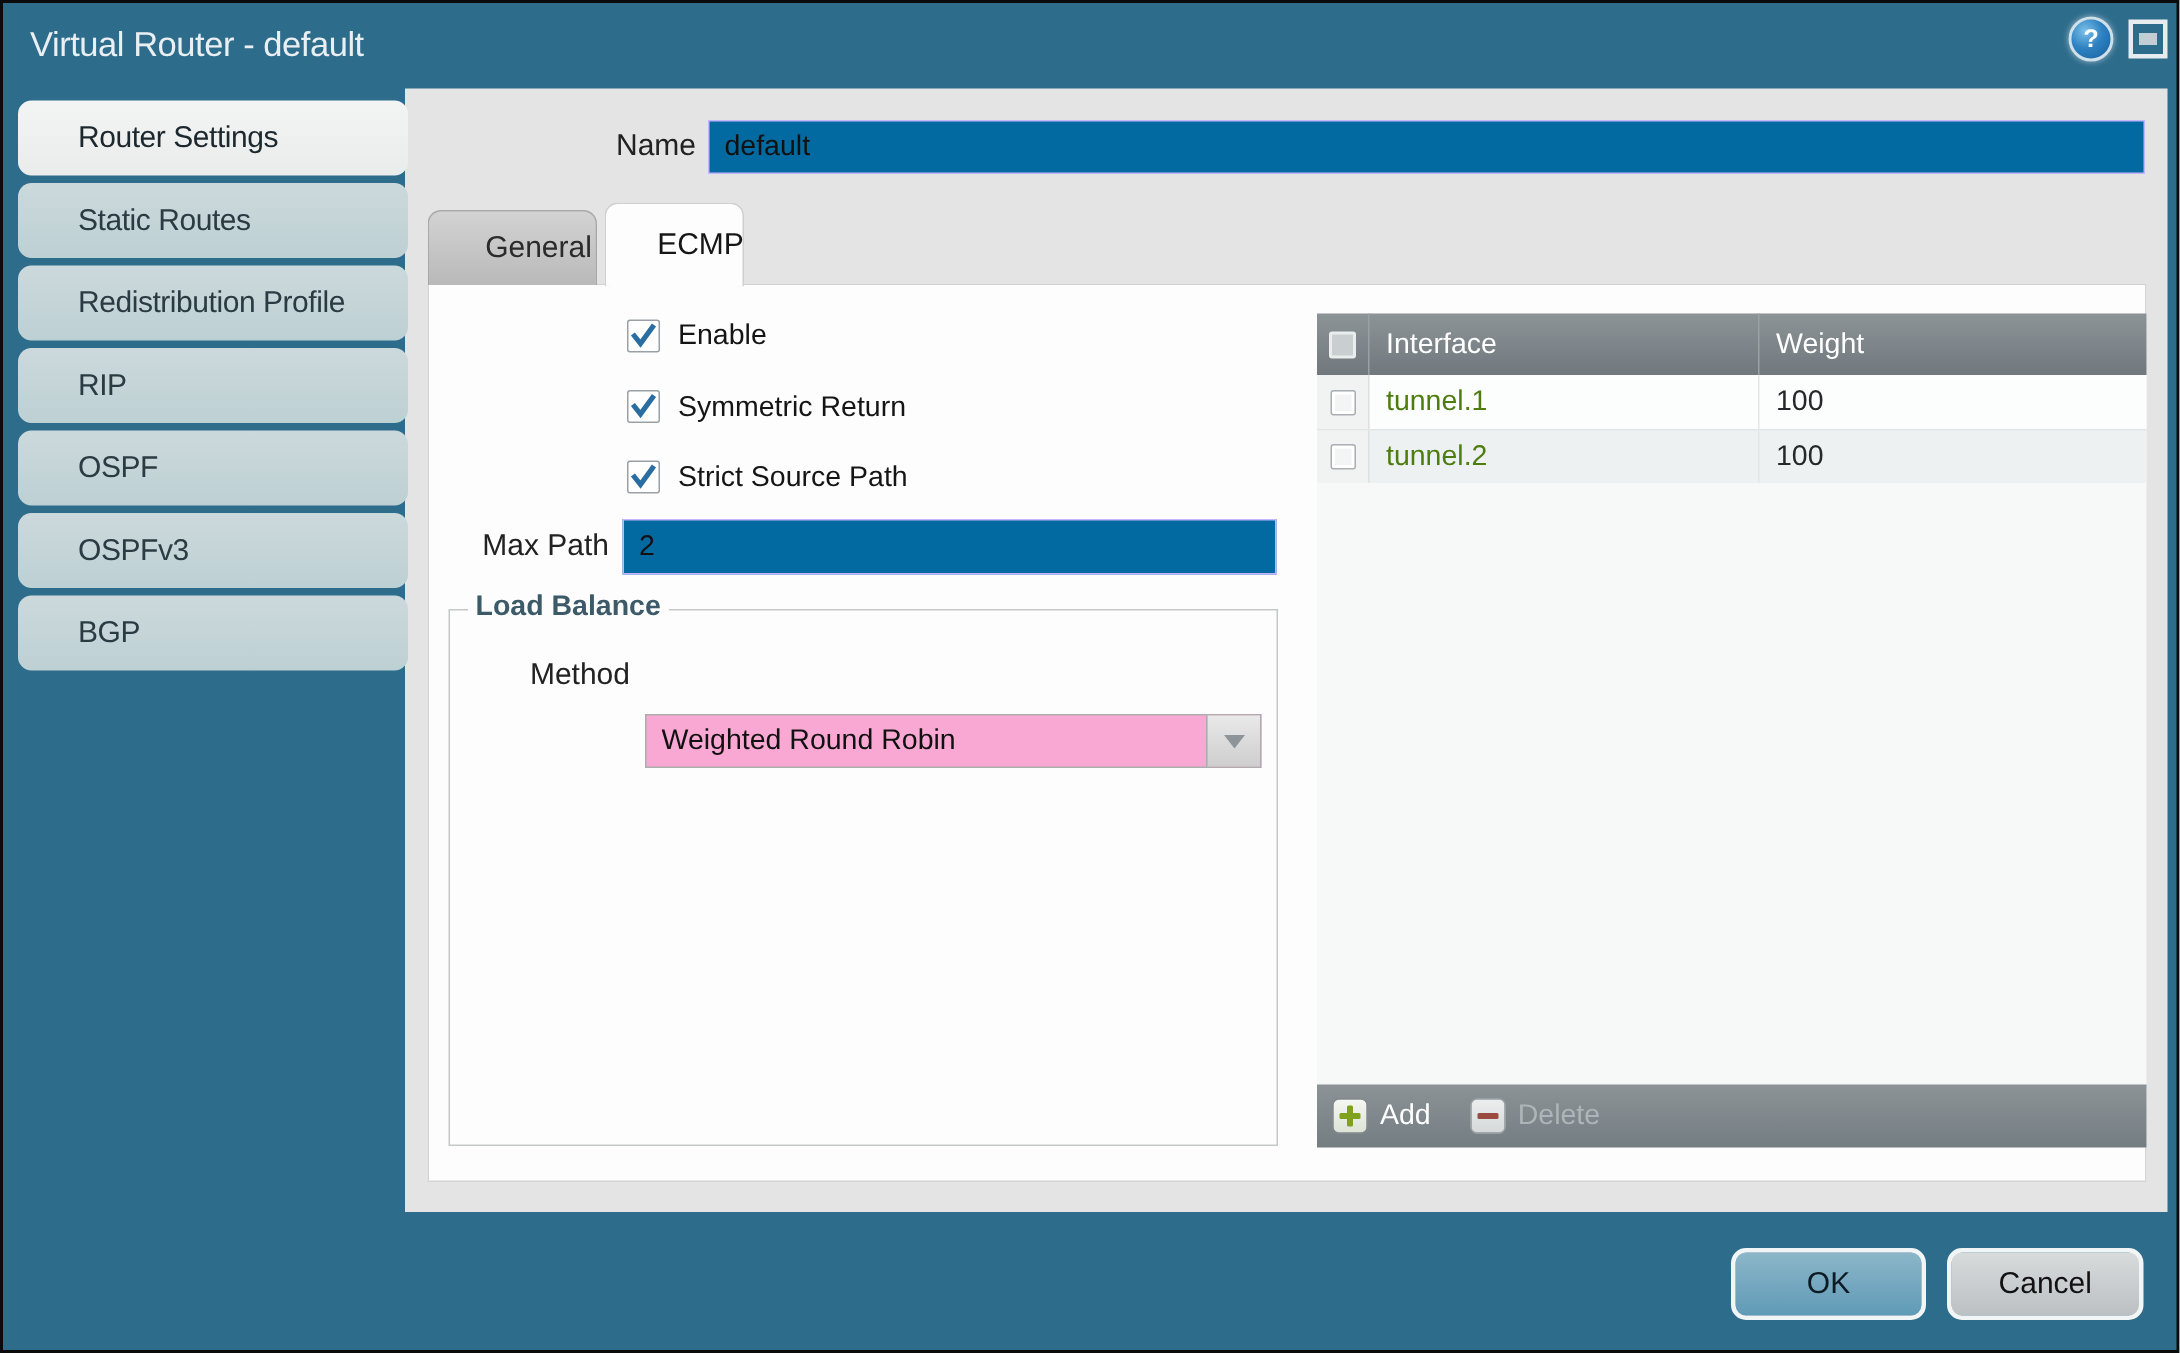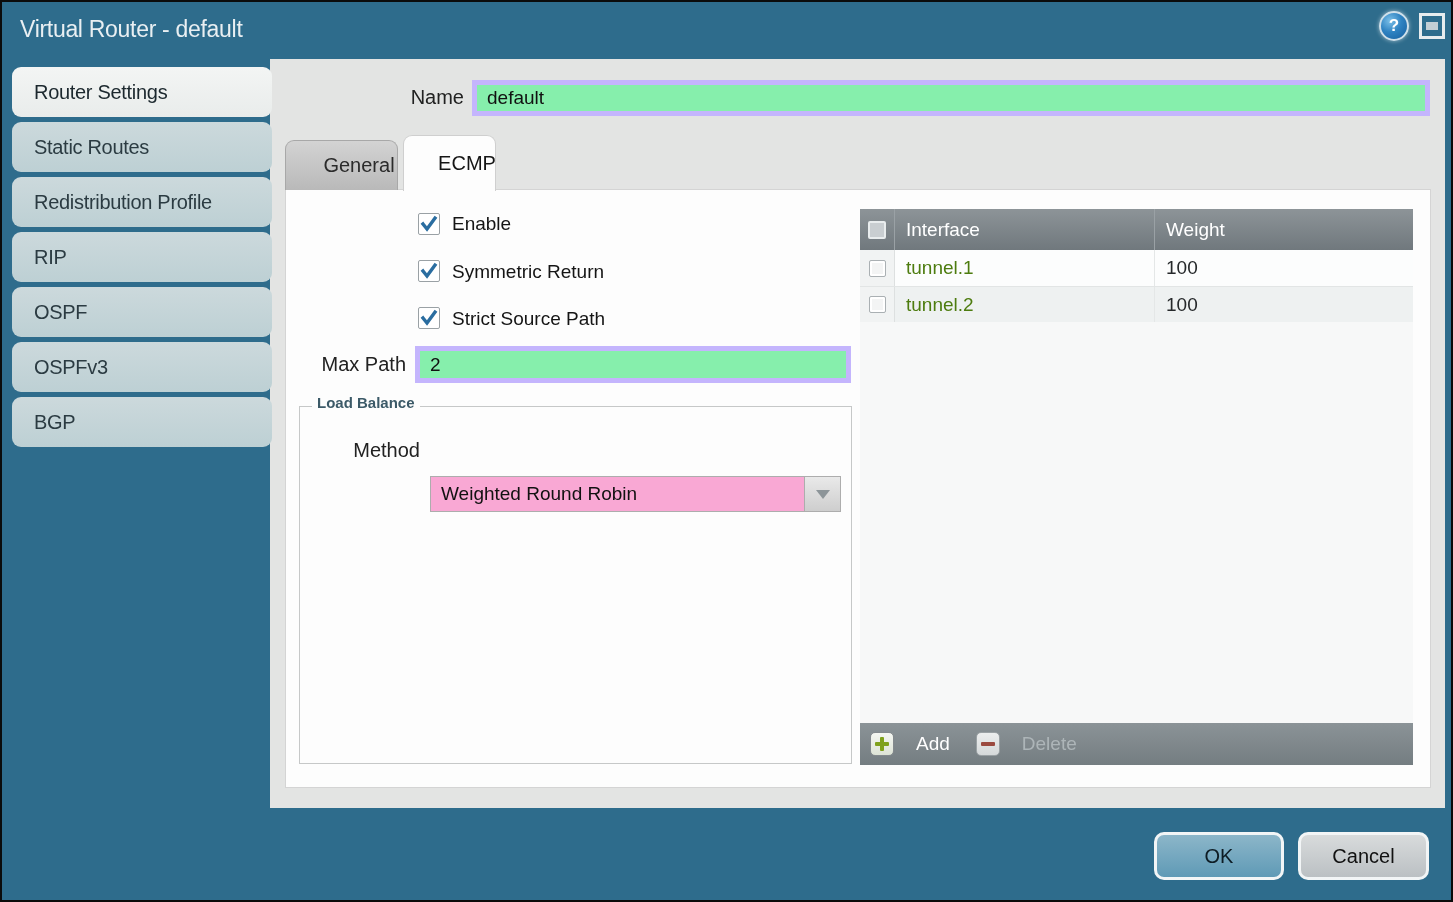--- a/index.html
+++ b/index.html
@@ -38,31 +38,31 @@
     position:absolute; left:268px; top:57px; width:1175px; height:749px;
     background:#e3e4e3;
   }
 
   
   .sidebar-item {
     position:absolute; left:10px; width:260px; height:50px; z-index:3;
     border-radius:9px;
     background:linear-gradient(180deg,#ccd9dc 0%, #bdd0d4 100%);
     color:#2b3b42; font-size:20px; letter-spacing:-0.3px;
-    display:flex; align-items:center; padding-left:22px; cursor:pointer;
+    display:flex; align-items:center; padding-left:40px; cursor:pointer;
   }
   .sidebar-item.active {
     background:linear-gradient(180deg,#f3f5f4 0%, #e9eceb 100%);
     color:#1c282e;
   }
 
   
   .field-label { position:absolute; color:#222; font-size:20px; text-align:right; }
   .text-input {
-    position:absolute; background:#86efac; border:5px solid #c4b5fd;
+    position:absolute; background:#0369a1; border:1px solid #c4b5fd;
     font-family:"Liberation Sans",sans-serif; font-size:19px; color:#111;
     padding:0 10px; outline:none;
   }
 
   
   .tab {
     position:absolute; display:flex; align-items:center; justify-content:center;
     font-size:20px; cursor:pointer; z-index:2;padding-left:35px;
   }
   .tab-general {
@@ -92,21 +92,21 @@
   .checkbox svg { display:block; }
   .checkbox-label { position:absolute; font-size:19px; color:#151515; }
 
   
   .lb-fieldset {
     position:absolute; left:297px; top:404px; width:553px; height:358px;
     border:1px solid #c6c8c8;
   }
   .lb-legend {
     position:absolute; left:12px; top:-13px; padding:0 5px;
-    background:#fdfdfd; color:#3c5a68; font-size:15px; font-weight:bold;
+    background:#fdfdfd; color:#3c5a68; font-size:19px; font-weight:bold;
   }
 
   
   .dropdown {
     position:absolute; left:428px; top:430px; width:411px; height:36px;
     border:1px solid #adadad; background:#f9a8d4; cursor:pointer;margin-top:44px;
   }
   .dropdown-value {
     position:absolute; left:10px; top:0; right:37px; height:34px;
     display:flex; align-items:center; font-size:19px; color:#111;
@@ -114,21 +114,21 @@
   }
   .dropdown-btn {
     position:absolute; right:0; top:0; width:36px; height:34px;
     background:linear-gradient(180deg,#e9e9e9,#cecece);
     border-left:1px solid #adadad;
     display:flex; align-items:center; justify-content:center;
   }
 
   
   .iface-table {
-    position:absolute; left:858px; top:207px; width:553px; height:556px;
+    position:absolute; left:876px; top:207px; width:553px; height:556px;
     background:#f7f8f8;
   }
   .table-header {
     position:absolute; left:0; top:0; width:553px; height:41px;
     background:linear-gradient(180deg,#8d9498,#70787d);
     color:#fff; font-size:19px;
   }
   .th-cb-cell { position:absolute; left:0; top:0; width:35px; height:41px;
     border-right:1px solid #9aa1a5; display:flex; align-items:center; justify-content:center; }
   .th-interface { position:absolute; left:36px; top:0; width:259px; height:41px;
@@ -153,21 +153,21 @@
     display:flex; align-items:center; padding-left:10px;
     font-size:19px; color:#4d7c0f; border-right:1px solid #e4e7e7; }
   .cell-weight { position:absolute; left:296px; top:0; right:0; height:100%;
     display:flex; align-items:center; padding-left:10px; font-size:19px; color:#26292b; }
 
   .table-footer {
     position:absolute; left:0; bottom:0; width:553px; height:42px;
     background:linear-gradient(180deg,#8b9397,#747d81);
     display:flex; align-items:center; gap:26px; padding-left:10px;
   }
-  .footer-btn { display:flex; align-items:center; gap:22px; cursor:pointer; }
+  .footer-btn { display:flex; align-items:center; gap:8px; cursor:pointer; }
   .footer-btn .btn-icon {
     width:24px; height:24px; border-radius:5px;
     display:flex; align-items:center; justify-content:center;
   }
   .add-btn .btn-icon { background:linear-gradient(180deg,#f5f7f2,#dde3d6); border:1px solid #83898d; }
   .add-btn .btn-label { color:#fff; font-size:19px; }
   .delete-btn .btn-icon { background:linear-gradient(180deg,#eceeee,#d5d9da); border:1px solid #9aa1a4; }
   .delete-btn .btn-label { color:#adb5b8; font-size:19px; }
 
   

